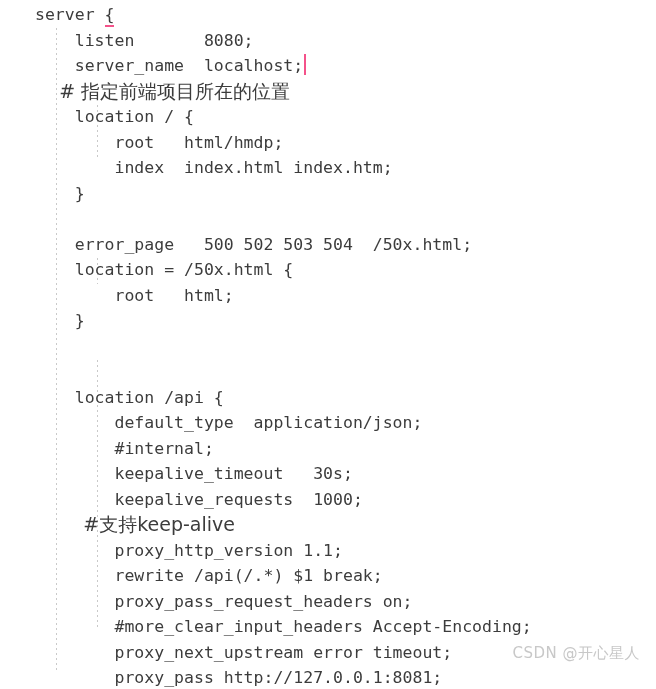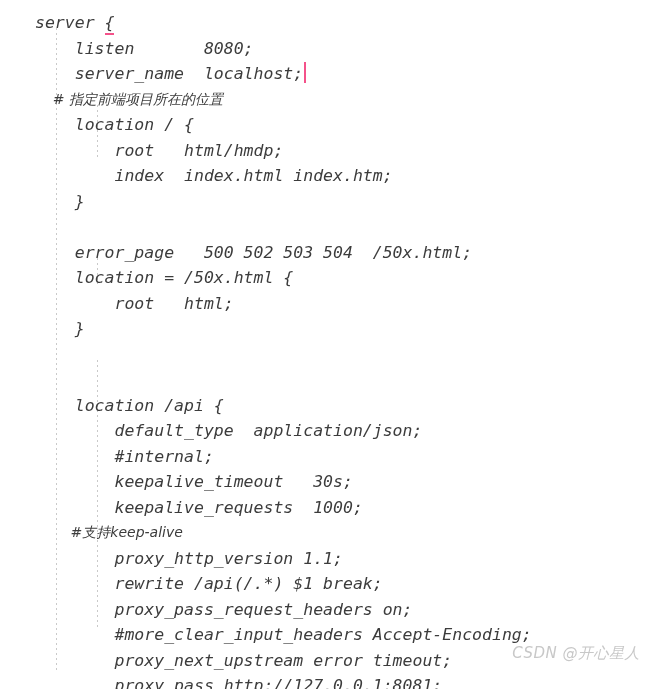--- a/index.html
+++ b/index.html
@@ -6,23 +6,22 @@
   body{
     width:656px;height:689px;
     background:#ffffff;
     font-family:"DejaVu Sans Mono","Liberation Mono",monospace;
     overflow:hidden;
   }
   #editor{
     position:relative;
     width:656px;height:679px;
     background:#ffffff;
-    padding-top:10px;
+    padding-top:2px;
     box-sizing:border-box;
-    font-style:italic;
   }
   
   .guide{
     position:absolute;
     width:1px;
     background-image:linear-gradient(to bottom,#c9c9c9 0 2px,transparent 2px 5px);
     background-size:1px 5px;
     z-index:1;
   }
   #guide-l1{left:56px;top:28px;height:643px;}
@@ -59,21 +58,21 @@
   }
   
   .caret{
     display:inline-block;
     width:2px;
     height:21px;
     background:#f4528a;
     vertical-align:-4px;
     margin-left:1px;
   }
-  .cjk{font-family:"DejaVu Sans","Liberation Sans",sans-serif;font-size:14px;}
+  .cjk{font-family:"DejaVu Sans","Liberation Sans",sans-serif;font-size:19px;}
 
   #watermark{
     position:absolute;
     right:16px;
     bottom:16px;
     z-index:3;
     font-family:"DejaVu Sans","Liberation Sans",sans-serif;
     font-size:15px;
     color:#c8c8c8;
     letter-spacing:0.5px;

